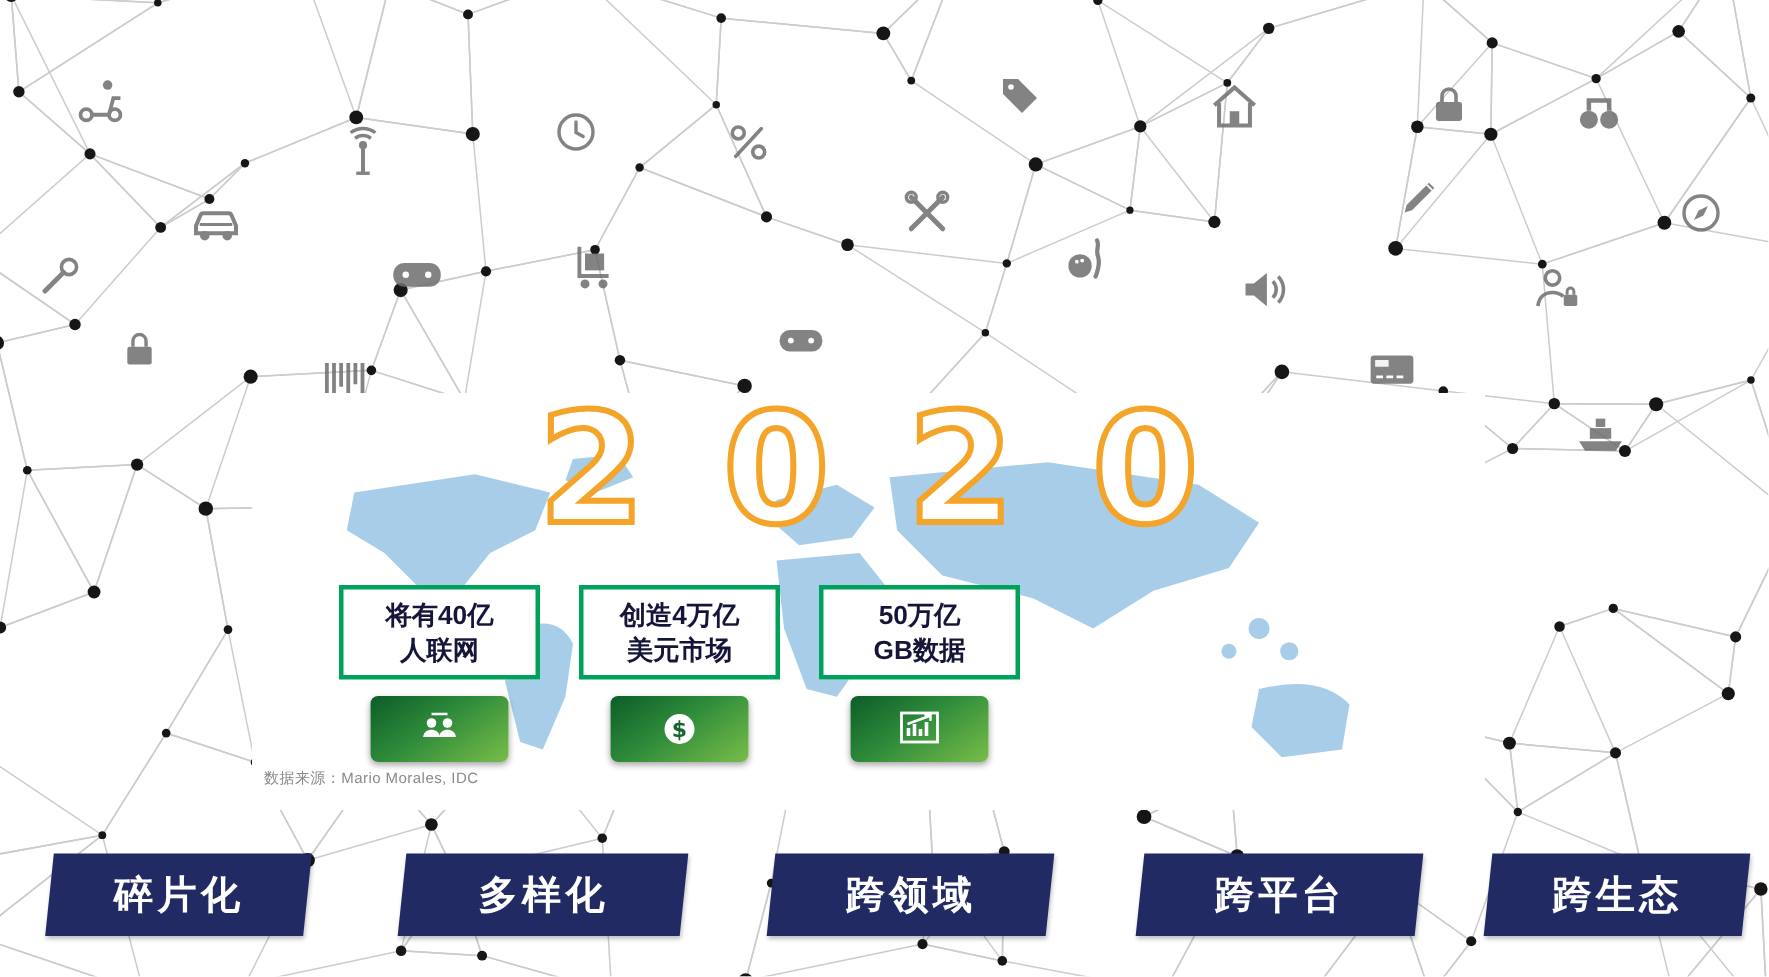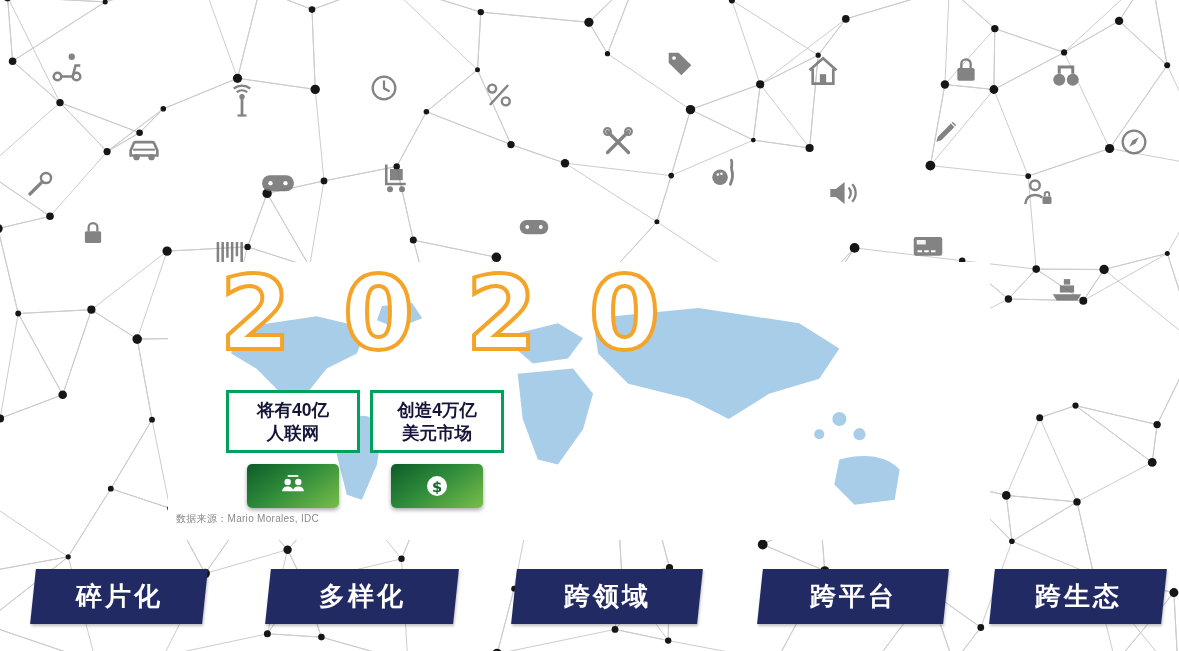--- a/index.html
+++ b/index.html
@@ -3,25 +3,25 @@
 <meta charset="utf-8">
 <style>
   html,body{margin:0;padding:0;background:#fff;}
   .slide{position:relative;width:1179px;height:651px;overflow:hidden;background:#fff;
          font-family:"Liberation Sans","DejaVu Sans",sans-serif;}
   .network{position:absolute;left:0;top:0;}
   .bgicon{position:absolute;opacity:.85;}
   .bgicon svg{display:block;width:100%;height:100%;}
   .panel{position:absolute;left:168px;top:262px;width:822px;height:278px;background:#fff;}
   .map{position:absolute;left:28px;top:36px;width:764px;height:232px;}
-  .year{position:absolute;left:0;right:0;top:-8px;
+  .year{position:absolute;left:0;right:0;top:-8px;text-align:center;
         font-size:102px;font-weight:700;letter-spacing:52px;padding-left:52px;
         color:#ffffff;-webkit-text-stroke:4px #f4a428;
         font-family:"DejaVu Sans",sans-serif;}
-  .stats{position:absolute;left:58px;top:128px;display:flex;gap:10px;}
+  .stats{position:absolute;left:58px;top:128px;display:flex;gap:26px;}
   .stat{width:134px;}
   .box{height:57px;border:3px solid #00a15b;background:#fff;display:flex;flex-direction:column;
        justify-content:center;text-align:center;font-weight:700;font-size:17.5px;
        color:#15153a;line-height:1.3;}
   .tile{width:92px;height:44px;margin:11px auto 0;border-radius:5px;
         background:linear-gradient(145deg,#0d5c28 0%,#2e8b3a 45%,#79bd4a 100%);
         box-shadow:0 2px 4px rgba(0,0,0,.35);display:flex;align-items:center;justify-content:center;}
   .tile svg{width:32px;height:32px;}
   .source{position:absolute;left:8px;bottom:14px;font-size:10px;color:#8a8a8a;letter-spacing:.3px;}
   .banner{position:absolute;top:569px;height:55px;background:#222a63;transform:skewX(-6deg);
@@ -866,20 +866,31 @@
         <div class="box">
           <div>创造4万亿</div>
           <div>美元市场</div>
         </div>
         <div class="tile">
             <svg viewBox="0 0 24 24">
               <use href="#sym-tile-dollar"></use>
             </svg>
           </div>
       </div>
+      <div class="stat">
+        <div class="box">
+          <div>50万亿</div>
+          <div>GB数据</div>
+        </div>
+        <div class="tile">
+            <svg viewBox="0 0 24 24">
+              <use href="#sym-tile-chart"></use>
+            </svg>
+          </div>
+      </div>
     </div>
 
     <div class="source">数据来源：Mario Morales, IDC</div>
   </div>
 
   <div class="banner" style="left:33px;width:172px;">
     <span>碎片化</span>
   </div>
   <div class="banner" style="left:268px;width:188px;">
     <span>多样化</span>

